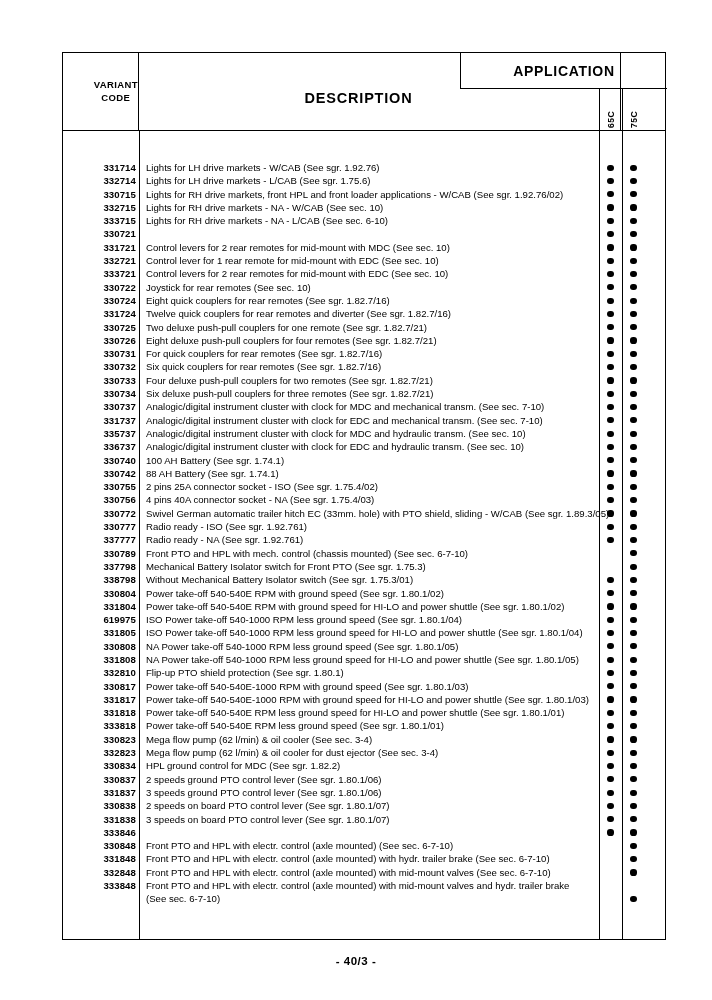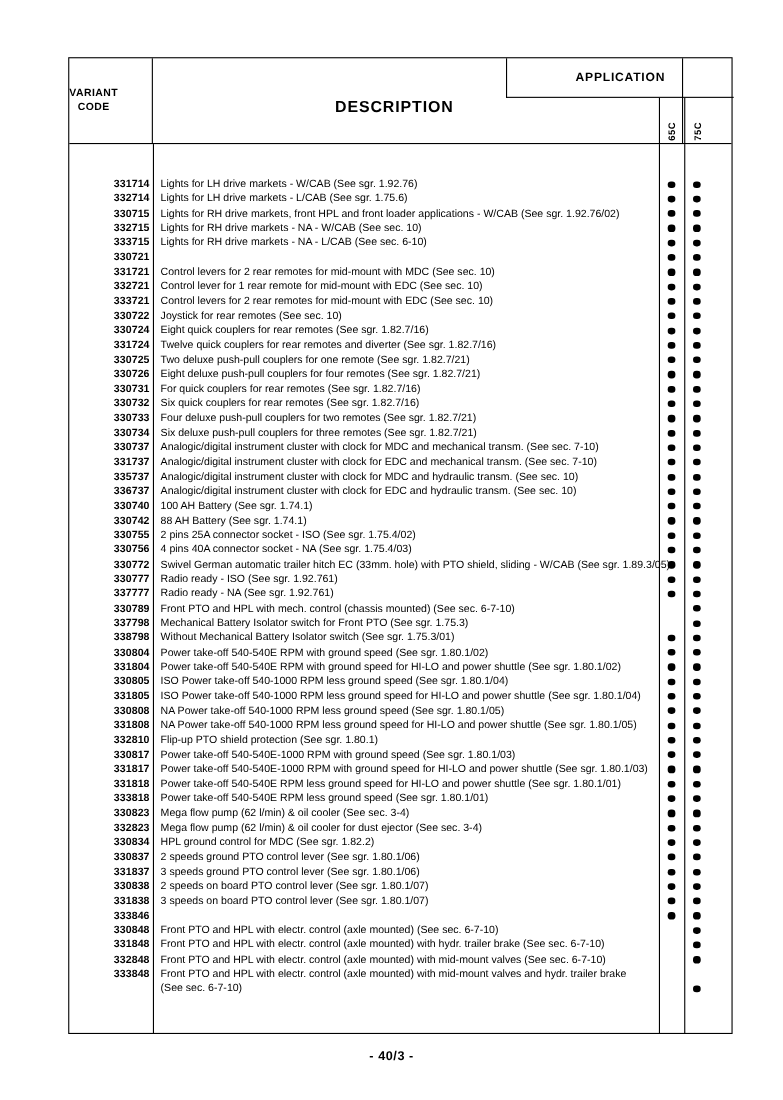--- a/index.html
+++ b/index.html
@@ -35,21 +35,21 @@
     border-bottom: 1.1px solid #000;
   }
   .hdr-variant {
     position: absolute;
     left: 0; top: 0;
     width: 76px; height: 100%;
     box-sizing: border-box;
     border-right: 1.1px solid #000;
     display: flex;
     align-items: center;
-    justify-content: flex-start;
+    justify-content: flex-end;
   }
   .hdr-variant-text {
     text-align: center;
     font-size: 9.5px;
     font-weight: bold;
     letter-spacing: 0.4px;
     line-height: 12.5px;
   }
   .hdr-desc {
     position: absolute;
@@ -77,21 +77,21 @@
     height: 36px;
     box-sizing: border-box;
     border-left: 1.1px solid #000;
     border-bottom: 1.1px solid #000;
     display: flex;
     align-items: center;
     justify-content: center;
     background: transparent;
   }
   .hdr-app-text {
-    font-size: 11px;
+    font-size: 14px;
     font-weight: bold;
     letter-spacing: 0.7px;
   }
   .hdr-model {
     position: absolute;
     top: 36px;
     height: 42px;
     width: 23px;
     box-sizing: border-box;
     border-left: 1.1px solid #000;
@@ -411,21 +411,21 @@
           <span class="dot d65"></span>
           <span class="dot d75"></span>
         </div>
         <div class="row">
           <div class="row-code">331804</div>
           <div class="row-desc">Power take-off 540-540E RPM with ground speed for HI-LO and power shuttle (See sgr. 1.80.1/02)</div>
           <span class="dot d65"></span>
           <span class="dot d75"></span>
         </div>
         <div class="row">
-          <div class="row-code">330805</div>
+          <div class="row-code">619975</div>
           <div class="row-desc">ISO Power take-off 540-1000 RPM less ground speed (See sgr. 1.80.1/04)</div>
           <span class="dot d65"></span>
           <span class="dot d75"></span>
         </div>
         <div class="row">
           <div class="row-code">331805</div>
           <div class="row-desc">ISO Power take-off 540-1000 RPM less ground speed for HI-LO and power shuttle (See sgr. 1.80.1/04)</div>
           <span class="dot d65"></span>
           <span class="dot d75"></span>
         </div>

